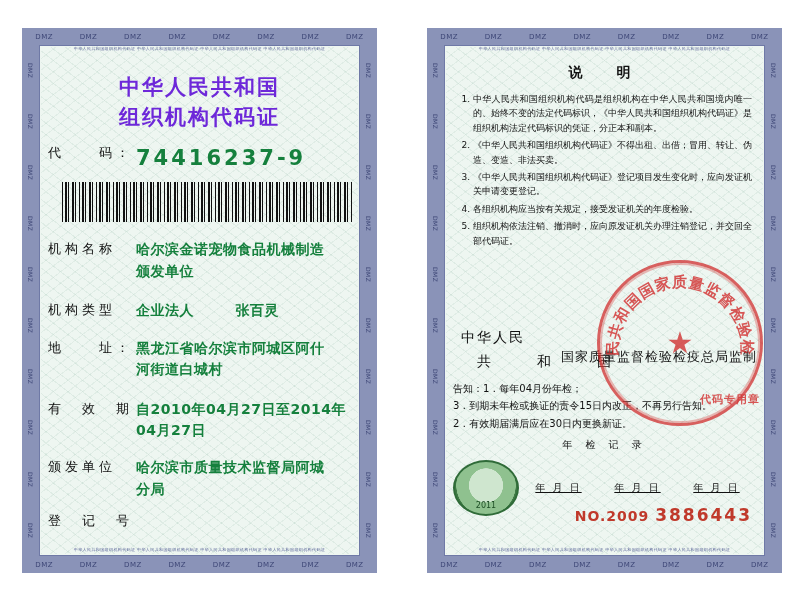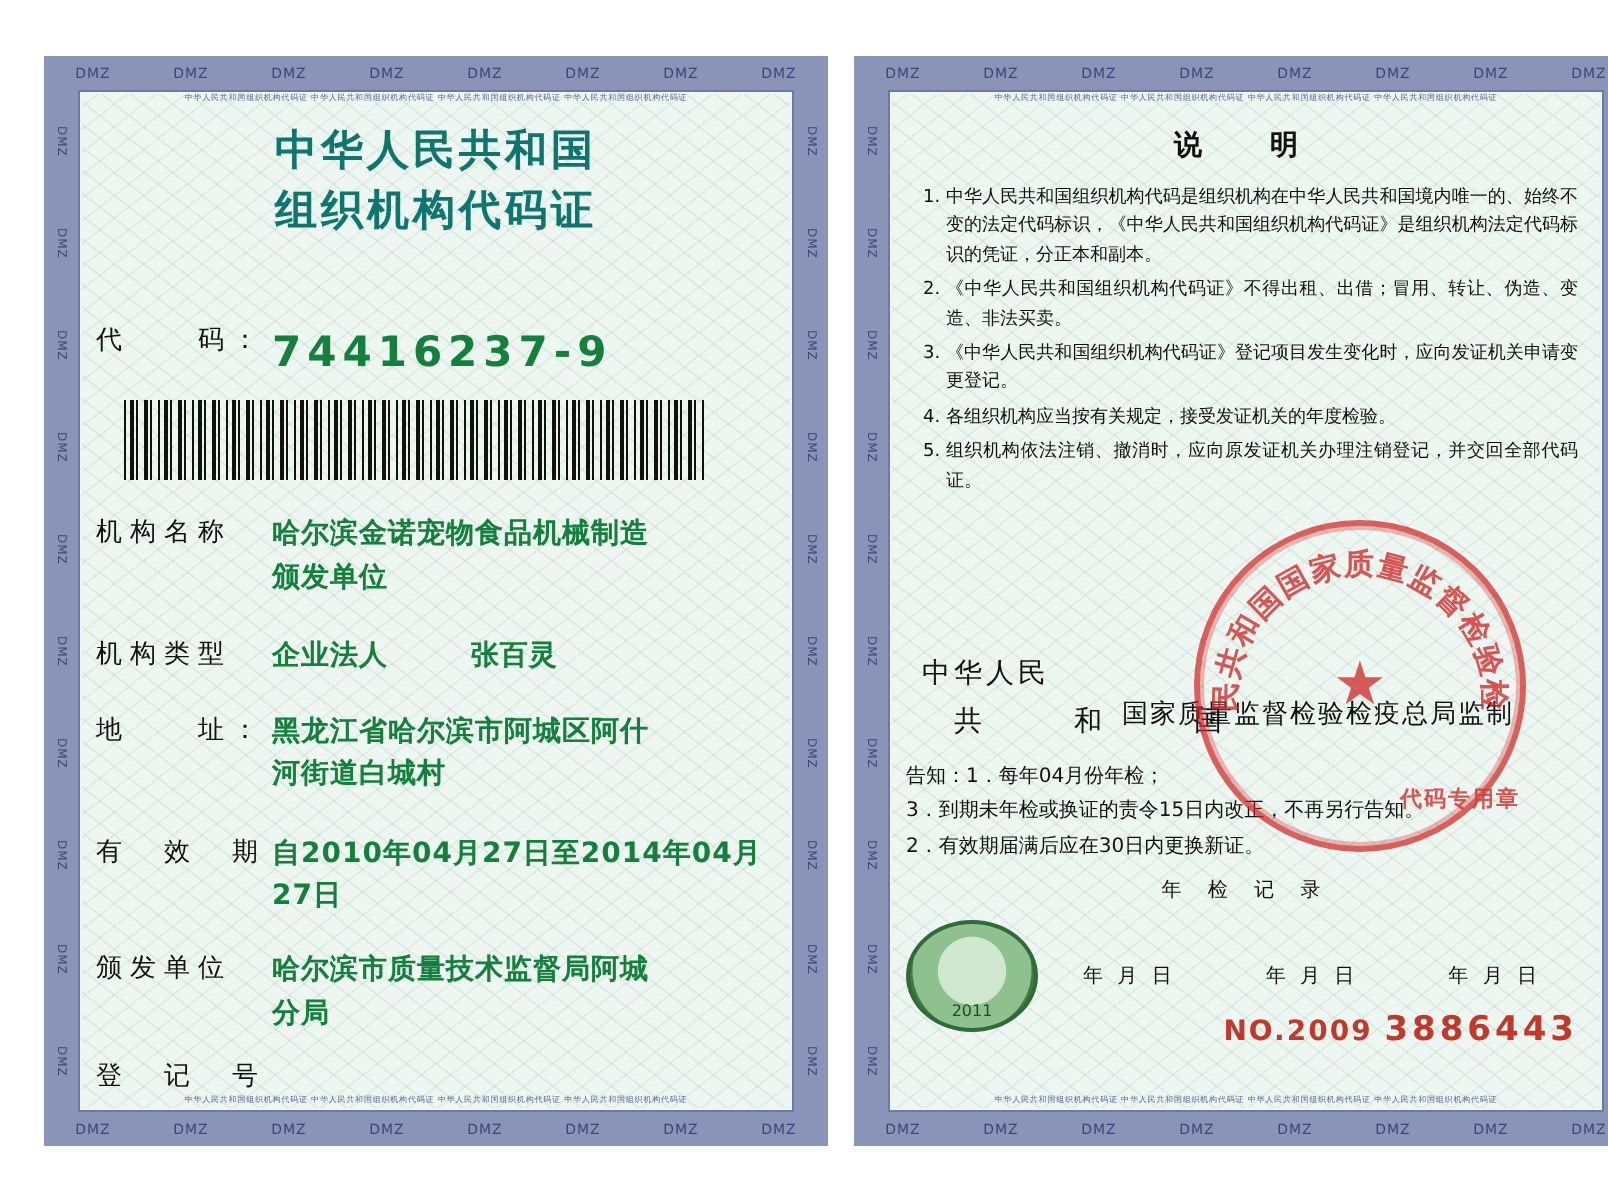--- a/index.html
+++ b/index.html
@@ -16,21 +16,21 @@
   .page {
     position: relative;
     width: 804px;
     height: 600px;
   }
 
   
   .cert {
     position: absolute;
     top: 28px;
-    width: 392px;
+    width: 355px;
     height: 545px;
     background: #e8f3ee;
     box-sizing: border-box;
   }
   .cert.left  { left: 22px; }
   .cert.right { left: 427px; }
 
   
   .band {
     position: absolute;
@@ -108,25 +108,25 @@
   .content {
     position: absolute;
     left: 26px; right: 26px; top: 28px; bottom: 28px;
     color: #1b1b1b;
   }
 
   
   .title {
     text-align: center;
     font-weight: bold;
-    color: #0f766e;
+    color: #6d28d9;
     font-size: 21px;
     letter-spacing: 2px;
     line-height: 1.45;
-    margin-top: 4px;
+    margin-top: 16px;
   }
   .title .l2 { display: block; }
 
   .row {
     display: flex;
     align-items: flex-start;
     margin-top: 17px;
     font-size: 13px;
   }
   .row .lbl {
@@ -237,21 +237,21 @@
     box-sizing: border-box;
   }
   .date-cells {
     flex: 1;
     display: flex;
     justify-content: space-around;
     font-size: 10px;
     letter-spacing: 2px;
     color: #111;
   }
-  .date-cells .cell { text-align: center; }
+  .date-cells .cell { text-align: center; text-decoration: underline; }
 
   .serial {
     position: absolute;
     right: 4px;
     bottom: 20px;
     font-size: 14px;
     color: #c0392b;
     letter-spacing: 1px;
     font-weight: bold;
   }
@@ -355,21 +355,21 @@
     </div>
     <div class="micro t">中华人民共和国组织机构代码证 中华人民共和国组织机构代码证 中华人民共和国组织机构代码证 中华人民共和国组织机构代码证</div>
     <div class="micro b">中华人民共和国组织机构代码证 中华人民共和国组织机构代码证 中华人民共和国组织机构代码证 中华人民共和国组织机构代码证</div>
 
     <div class="content">
       <div class="title">
         <span>中华人民共和国</span>
         <span class="l2">组织机构代码证</span>
       </div>
 
-      <div class="row" style="margin-top:40px;">
+      <div class="row" style="margin-top:10px;">
         <div class="lbl">代　　码：</div>
         <div class="val code-val">74416237-9</div>
       </div>
 
       <div class="barcode"></div>
 
       <div class="row two-line">
         <div class="lbl">机构名称</div>
         <div class="val name-val">
           <div>哈尔滨金诺宠物食品机械制造</div>

